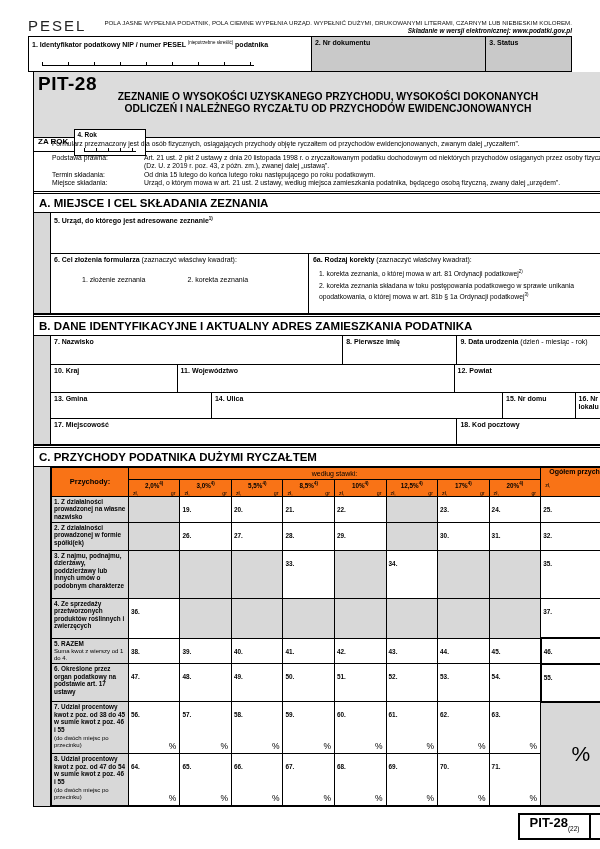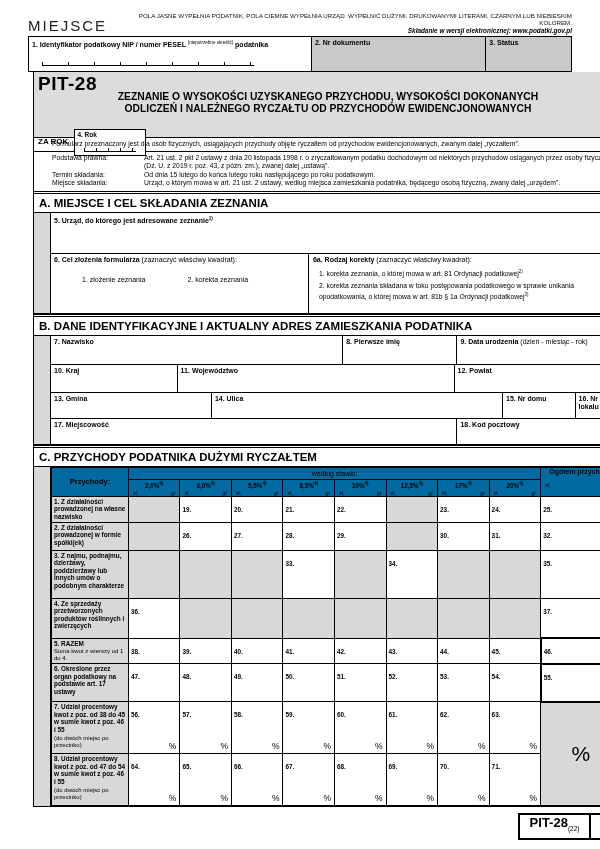--- a/index.html
+++ b/index.html
@@ -72,21 +72,21 @@
   .bfield { padding:2px 3px; }
   .bfield + .bfield { border-left:1px solid #000; }
   .w51{width:51%;} .w20{width:20%;} .w29{width:29%;}
   .w22{width:22%;} .w48{width:48.5%;} .w295{width:29.5%;}
   .w28{width:28%;} .w515{width:51%;} .w13{width:12.7%;} .w08{width:8.3%;}
   .w71{width:71%;} .w29b{width:29%;}
 
   
   table.ctable { border-collapse:collapse; width:100%; table-layout:fixed; background:#fff; }
   .ctable td, .ctable th { border:1px solid #000; vertical-align:top; }
-  .ctable .hdr { background:#0369a1; text-align:center; font-weight:bold; }
+  .ctable .hdr { background:#f97316; text-align:center; font-weight:bold; }
   .ctable .przychody { font-size:7.5px; vertical-align:middle; }
   .ctable .wedlug { font-size:7px; font-weight:normal; height:12px; line-height:11px; }
   .ctable .ratecell { font-size:6.3px; padding:1px 0 0 0; height:16px; }
   .ratecell sup, .f5sup { font-size:4.5px; vertical-align:super; }
   .zlgr { display:flex; justify-content:space-between; padding:0 4px; font-size:5.3px; font-weight:normal; line-height:5px; margin-top:2px; }
   .ogolem { font-size:7px; vertical-align:middle; }
   .ogolem .zlgr { margin-top:8px; }
   .rowlabel { background:#d8d8d8; padding:1px 2px; }
   .rl-main { font-size:6.4px; font-weight:bold; line-height:7.6px; }
   .rl-sub { font-size:6px; line-height:7px; margin-top:1px; }
@@ -105,21 +105,21 @@
   .fver  { font-size:6.5px; font-weight:normal; vertical-align:sub; }
   .fpage { border:2px solid #000; border-left:none; padding:1px 9px 2px 9px; font-size:11px; font-weight:bold; line-height:15px; }
   .ftot  { font-size:6.5px; font-weight:normal; }
 </style>
 </head>
 <body>
 
 <div class="page">
 
   <div class="topbar">
-    <div class="brand">MIEJSCE</div>
+    <div class="brand">PESEL</div>
     <div class="topbar-right">
       <div class="instr">POLA JASNE WYPEŁNIA PODATNIK, POLA CIEMNE WYPEŁNIA URZĄD. WYPEŁNIĆ DUŻYMI, DRUKOWANYMI LITERAMI, CZARNYM LUB NIEBIESKIM KOLOREM.</div>
       <div class="efiling">Składanie w wersji elektronicznej: www.podatki.gov.pl</div>
     </div>
   </div>
 
   <div class="idrow">
     <div class="idbox b1">
       <span class="flabel"><b>1. Identyfikator podatkowy NIP / numer PESEL</b>&nbsp;<span class="tiny-sup">(niepotrzebne skreślić)</span>&nbsp;<b>podatnika</b></span>
       <div class="ruler"></div>

